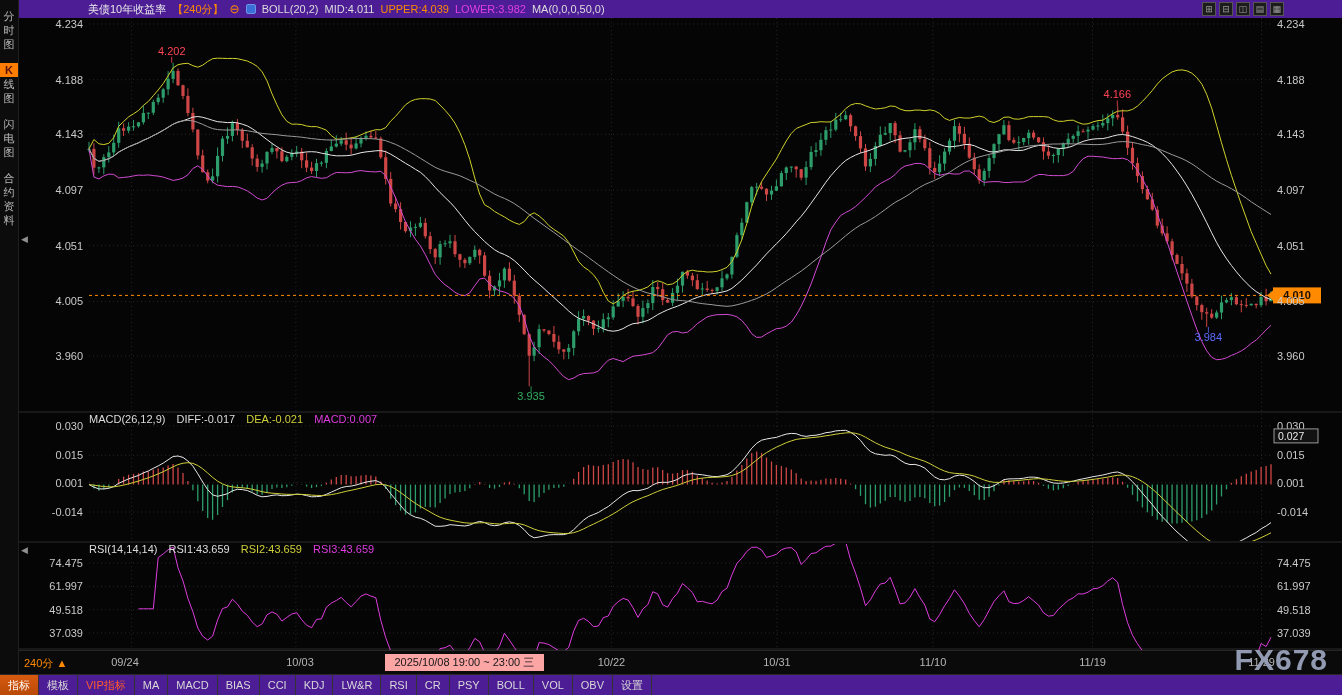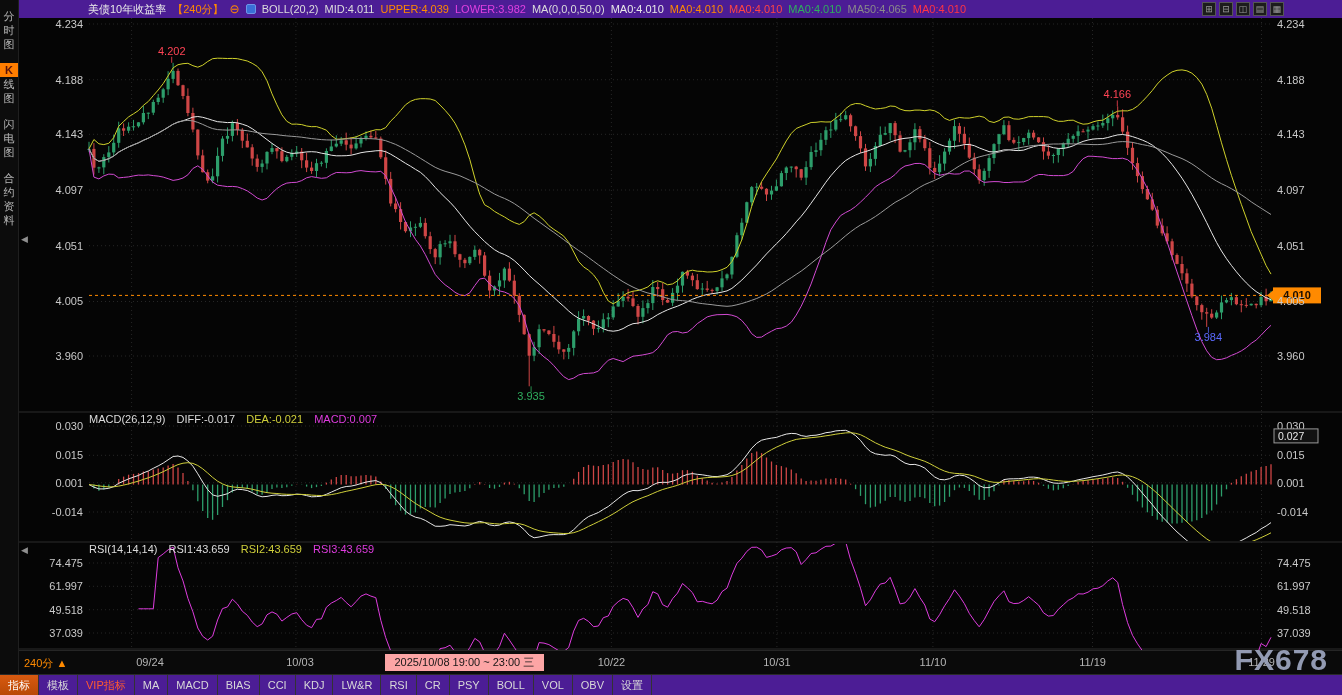--- a/index.html
+++ b/index.html
@@ -97,21 +97,20 @@
   <div class="header">
     <span class="t-title">美债10年收益率</span>
     <span class="t-period">【240分】</span>
     <span class="t-collapse">⊖</span>
     <span class="blue-ico"></span>
     <span class="t-boll">BOLL(20,2)</span>
     <span class="t-mid">MID:4.011</span>
     <span class="t-upper">UPPER:4.039</span>
     <span class="t-lower">LOWER:3.982</span>
     <span class="t-ma">MA(0,0,0,50,0)</span>
-    <span id="ma-values"><span style="color: rgb(232, 232, 232);">MA0:4.010</span><span style="color: rgb(255, 138, 0);">MA0:4.010</span><span style="color: rgb(255, 68, 68);">MA0:4.010</span><span style="color: rgb(47, 174, 94);">MA0:4.010</span><span style="color: rgb(138, 138, 138);">MA50:4.065</span><span style="color: rgb(255, 51, 68);">MA0:4.010</span></span>
   </div>
 
   <div class="winicons" id="winicons">
       <span class="winicon">⊞</span>
       <span class="winicon">⊟</span>
       <span class="winicon">◫</span>
       <span class="winicon">▤</span>
       <span class="winicon">▦</span>
     </div>
 
@@ -955,21 +954,21 @@
 
   <div class="pane-arrow" style="top:234px">◀</div>
   <div class="pane-arrow" style="top:545px">◀</div>
 
   <div class="timebar">
     <span class="period">
       <span>240分</span>
       <span>▲</span>
     </span>
     <div id="date-labels">
-        <span class="date-label" style="left: 150px; text-align: center;">09/24</span>
+        <span class="date-label" style="left: 125px; text-align: center;">09/24</span>
         <span class="date-label" style="left: 300px;">10/03</span>
         <span class="date-label" style="left: 611.444px;">10/22</span>
         <span class="date-label" style="left: 776.924px;">10/31</span>
         <span class="date-label" style="left: 932.948px;">11/10</span>
         <span class="date-label" style="left: 1092.52px;">11/19</span>
         <span class="date-label" style="left: 1261.54px;">11/29</span>
       </div>
     <span class="crosshair-date" id="crosshair-date" style="left: 384.5px;">2025/10/08 19:00 ~ 23:00 三</span>
   </div>
 

